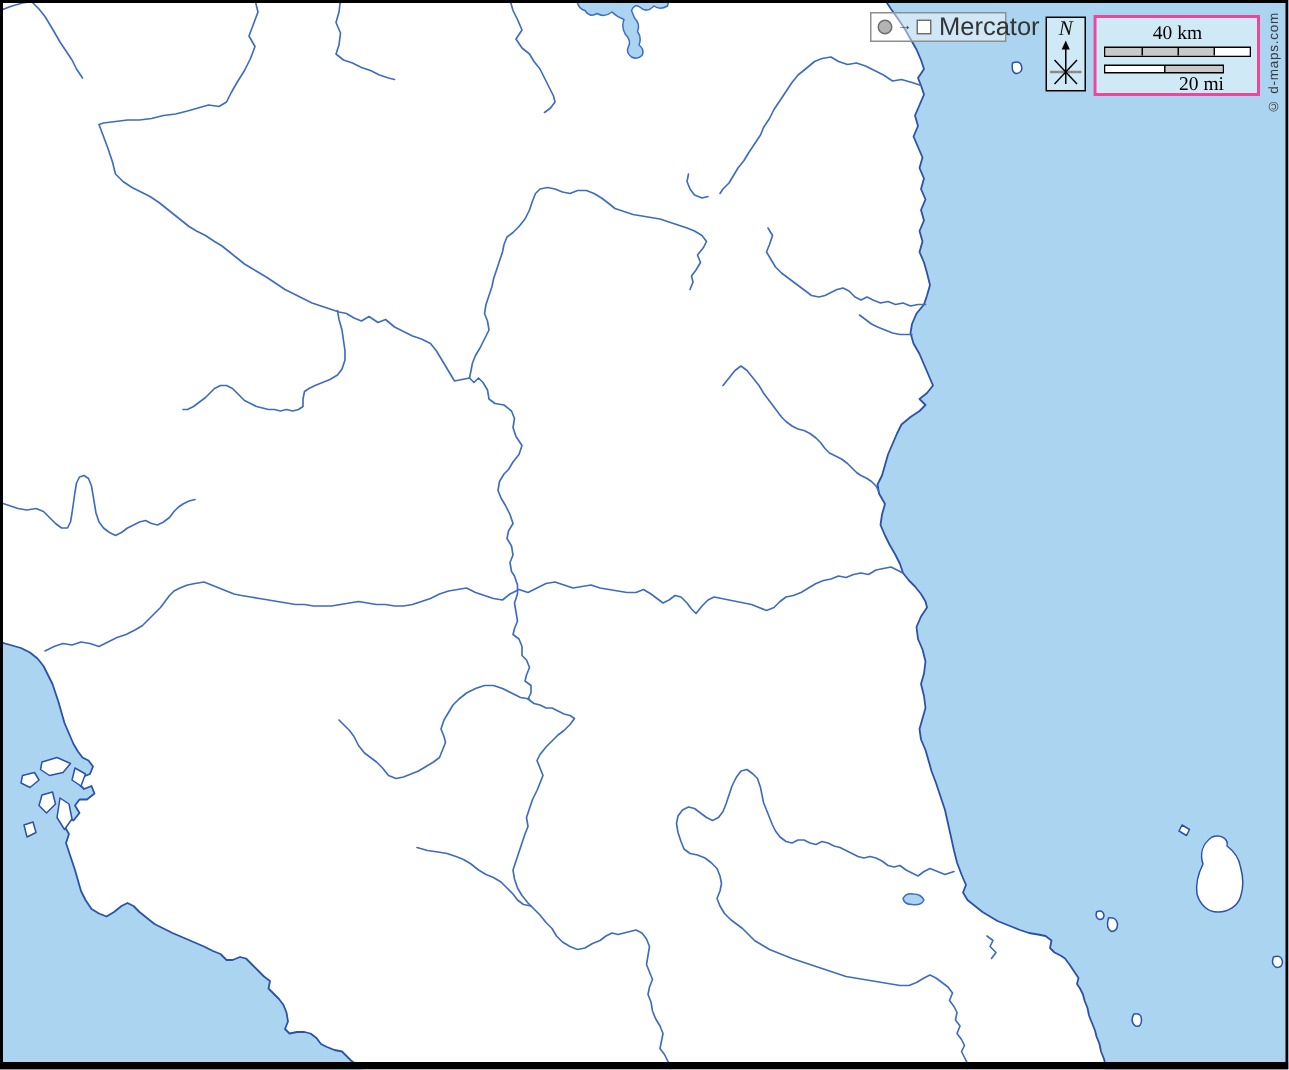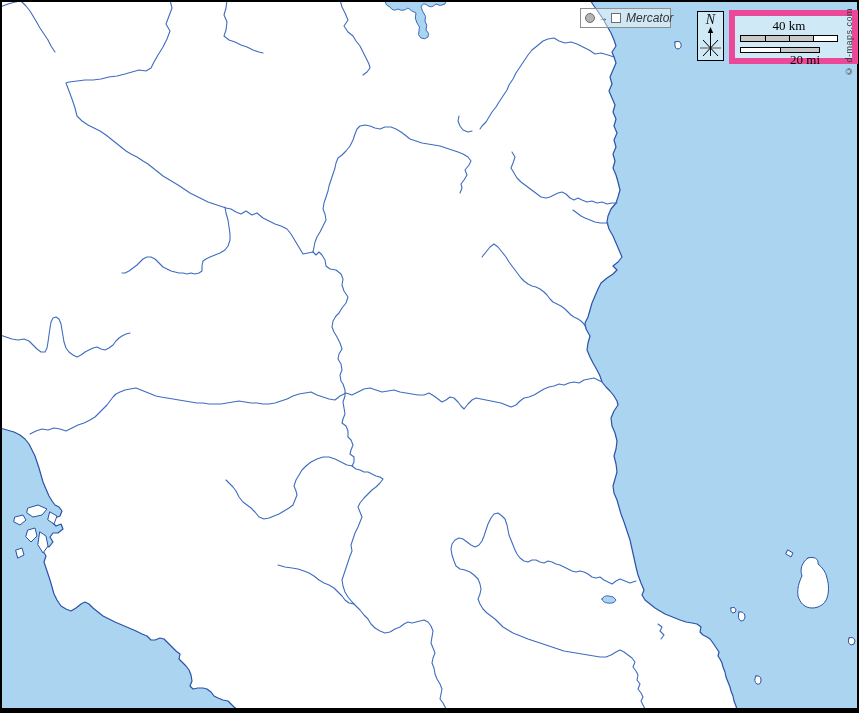--- a/index.html
+++ b/index.html
@@ -6,29 +6,29 @@
   .viewport{position:relative;width:859px;height:713px;background:#ffffff;overflow:hidden;
             font-family:"Liberation Sans",sans-serif;}
   .map-svg{position:absolute;left:0;top:0;width:859px;height:713px;display:block;}
   
   .proj-badge{position:absolute;left:580px;top:8px;width:91px;height:20px;
               border:1px solid #8e8e8e;background:rgba(255,255,255,0.45);
               display:flex;align-items:center;gap:3px;padding:0 4px;box-sizing:border-box;}
   .proj-circle{width:8px;height:8px;border-radius:50%;background:#b4b4b4;border:1px solid #6d6d6d;flex:0 0 auto;}
   .proj-arrow{font-size:10px;color:#333;line-height:1;flex:0 0 auto;}
   .proj-square{width:8px;height:8px;background:#ffffff;border:1px solid #6d6d6d;flex:0 0 auto;}
-  .proj-label{font-size:12px;color:#333;white-space:nowrap;padding-left:2px;font-style:italic;}
+  .proj-label{font-size:17px;color:#333;white-space:nowrap;padding-left:2px;}
   
   .compass-box{position:absolute;left:697px;top:11px;width:27px;height:50px;border:1px solid #000;
                background:#cfe9f6;box-sizing:border-box;text-align:center;}
   .compass-n{font-family:"Liberation Serif",serif;font-style:italic;font-size:14px;color:#111;
              line-height:15px;display:block;}
   .compass-rose{display:block;margin:0 auto;}
   
-  .scale-box{position:absolute;left:729px;top:10px;width:129px;height:54px;border:6px solid #ec4899;
+  .scale-box{position:absolute;left:729px;top:10px;width:111px;height:54px;border:2px solid #ec4899;
              background:#cfe9f6;box-sizing:border-box;padding-left:16px;}
   .scale-km-label{position:absolute;left:5px;top:2px;width:98px;text-align:center;
                   font-family:"Liberation Serif",serif;font-size:13px;color:#000;}
   .scale-mi-label{position:absolute;left:5px;top:36px;width:80px;text-align:right;
                   font-family:"Liberation Serif",serif;font-size:13px;color:#000;}
   .bar{position:absolute;border:1px solid #000;display:flex;box-sizing:border-box;}
   .bar-km{left:5px;top:19px;width:98px;height:7px;}
   .bar-mi{left:5px;top:31px;width:80px;height:6px;}
   .bar .cell{height:100%;box-sizing:border-box;}
   .bar .cell + .cell{border-left:1px solid #000;}

